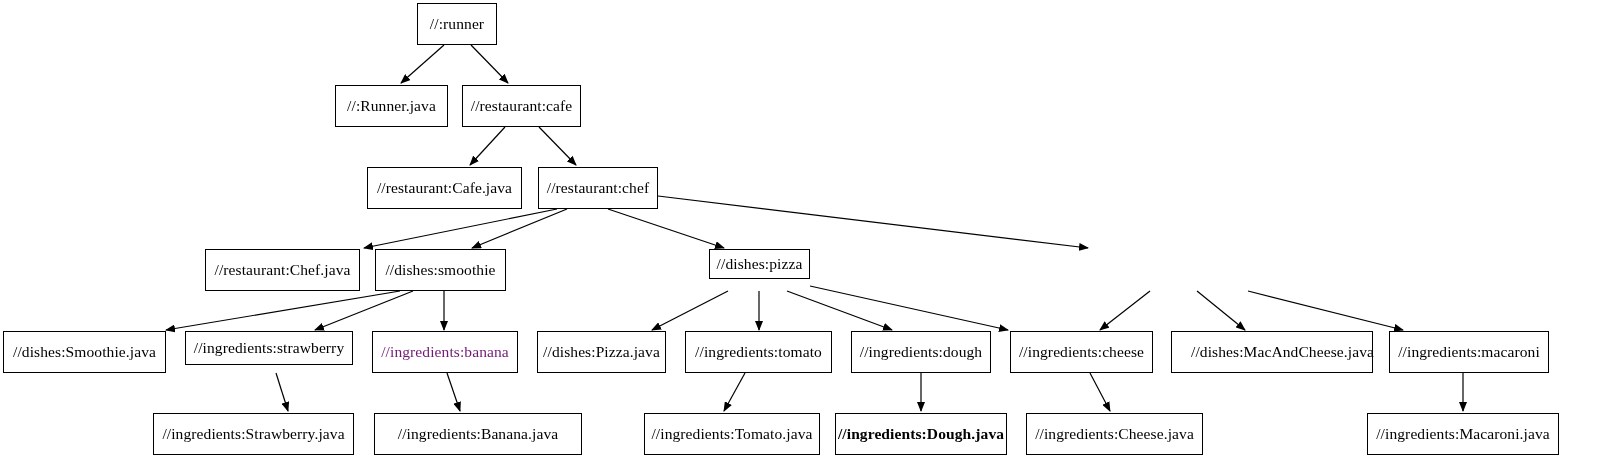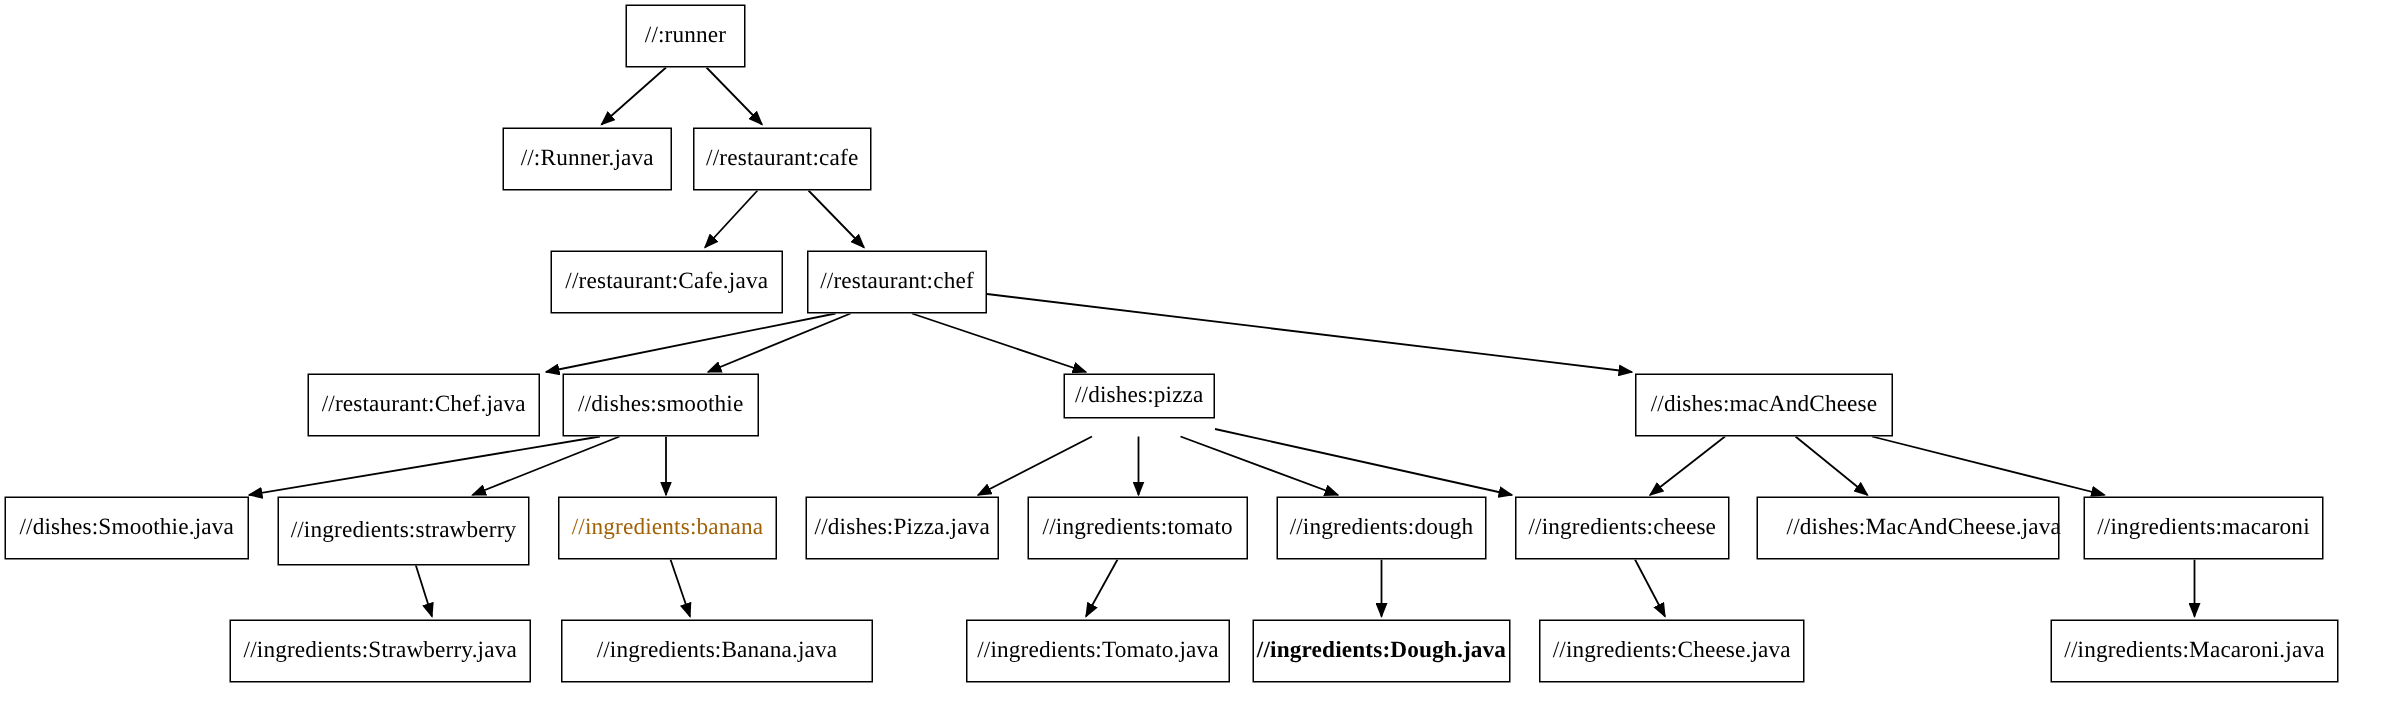--- a/index.html
+++ b/index.html
@@ -104,31 +104,28 @@
       </div>
       <div class="graph-node" style="left: 205px; top: 249px; width: 155px; height: 42px; border-color: rgb(0, 0, 0); background: rgb(255, 255, 255);">
         <span class="node-label" style="color: rgb(0, 0, 0);">//restaurant:Chef.java</span>
       </div>
       <div class="graph-node" style="left: 375px; top: 249px; width: 131px; height: 42px; border-color: rgb(0, 0, 0); background: rgb(255, 255, 255);">
         <span class="node-label" style="color: rgb(0, 0, 0);">//dishes:smoothie</span>
       </div>
       <div class="graph-node" style="left: 709px; top: 249px; width: 101px; height: 30px; border-color: rgb(0, 0, 0); background: rgb(255, 255, 255);">
         <span class="node-label" style="color: rgb(0, 0, 0);">//dishes:pizza</span>
       </div>
-      <div class="graph-node" style="left: 1090px; top: 249px; width: 172px; height: 42px; border-color: rgb(0, 0, 0); background: rgb(255, 255, 255);">
-        <span class="node-label" style="color: rgb(0, 0, 0);">//dishes:macAndCheese</span>
-      </div>
       <div class="graph-node" style="left: 3px; top: 331px; width: 163px; height: 42px; border-color: rgb(0, 0, 0); background: rgb(255, 255, 255);">
         <span class="node-label" style="color: rgb(0, 0, 0);">//dishes:Smoothie.java</span>
       </div>
-      <div class="graph-node" style="left: 185px; top: 331px; width: 168px; height: 46px; border-color: rgb(0, 0, 0); background: rgb(255, 255, 255); align-items: center;">
+      <div class="graph-node" style="left: 185px; top: 331px; width: 168px; height: 34px; border-color: rgb(0, 0, 0); background: rgb(255, 255, 255); align-items: center;">
         <span class="node-label" style="color: rgb(0, 0, 0);">//ingredients:strawberry</span>
       </div>
       <div class="graph-node" style="left: 372px; top: 331px; width: 146px; height: 42px; border-color: rgb(0, 0, 0); background: rgb(255, 255, 255);">
-        <span class="node-label" style="color: #a16207;">//ingredients:banana</span>
+        <span class="node-label" style="color: #701a75;">//ingredients:banana</span>
       </div>
       <div class="graph-node" style="left: 537px; top: 331px; width: 129px; height: 42px; border-color: rgb(0, 0, 0); background: rgb(255, 255, 255);">
         <span class="node-label" style="color: rgb(0, 0, 0);">//dishes:Pizza.java</span>
       </div>
       <div class="graph-node" style="left: 685px; top: 331px; width: 147px; height: 42px; border-color: rgb(0, 0, 0); background: rgb(255, 255, 255);">
         <span class="node-label" style="color: rgb(0, 0, 0);">//ingredients:tomato</span>
       </div>
       <div class="graph-node" style="left: 851px; top: 331px; width: 140px; height: 42px; border-color: rgb(0, 0, 0); background: rgb(255, 255, 255);">
         <span class="node-label" style="color: rgb(0, 0, 0);">//ingredients:dough</span>
       </div>

